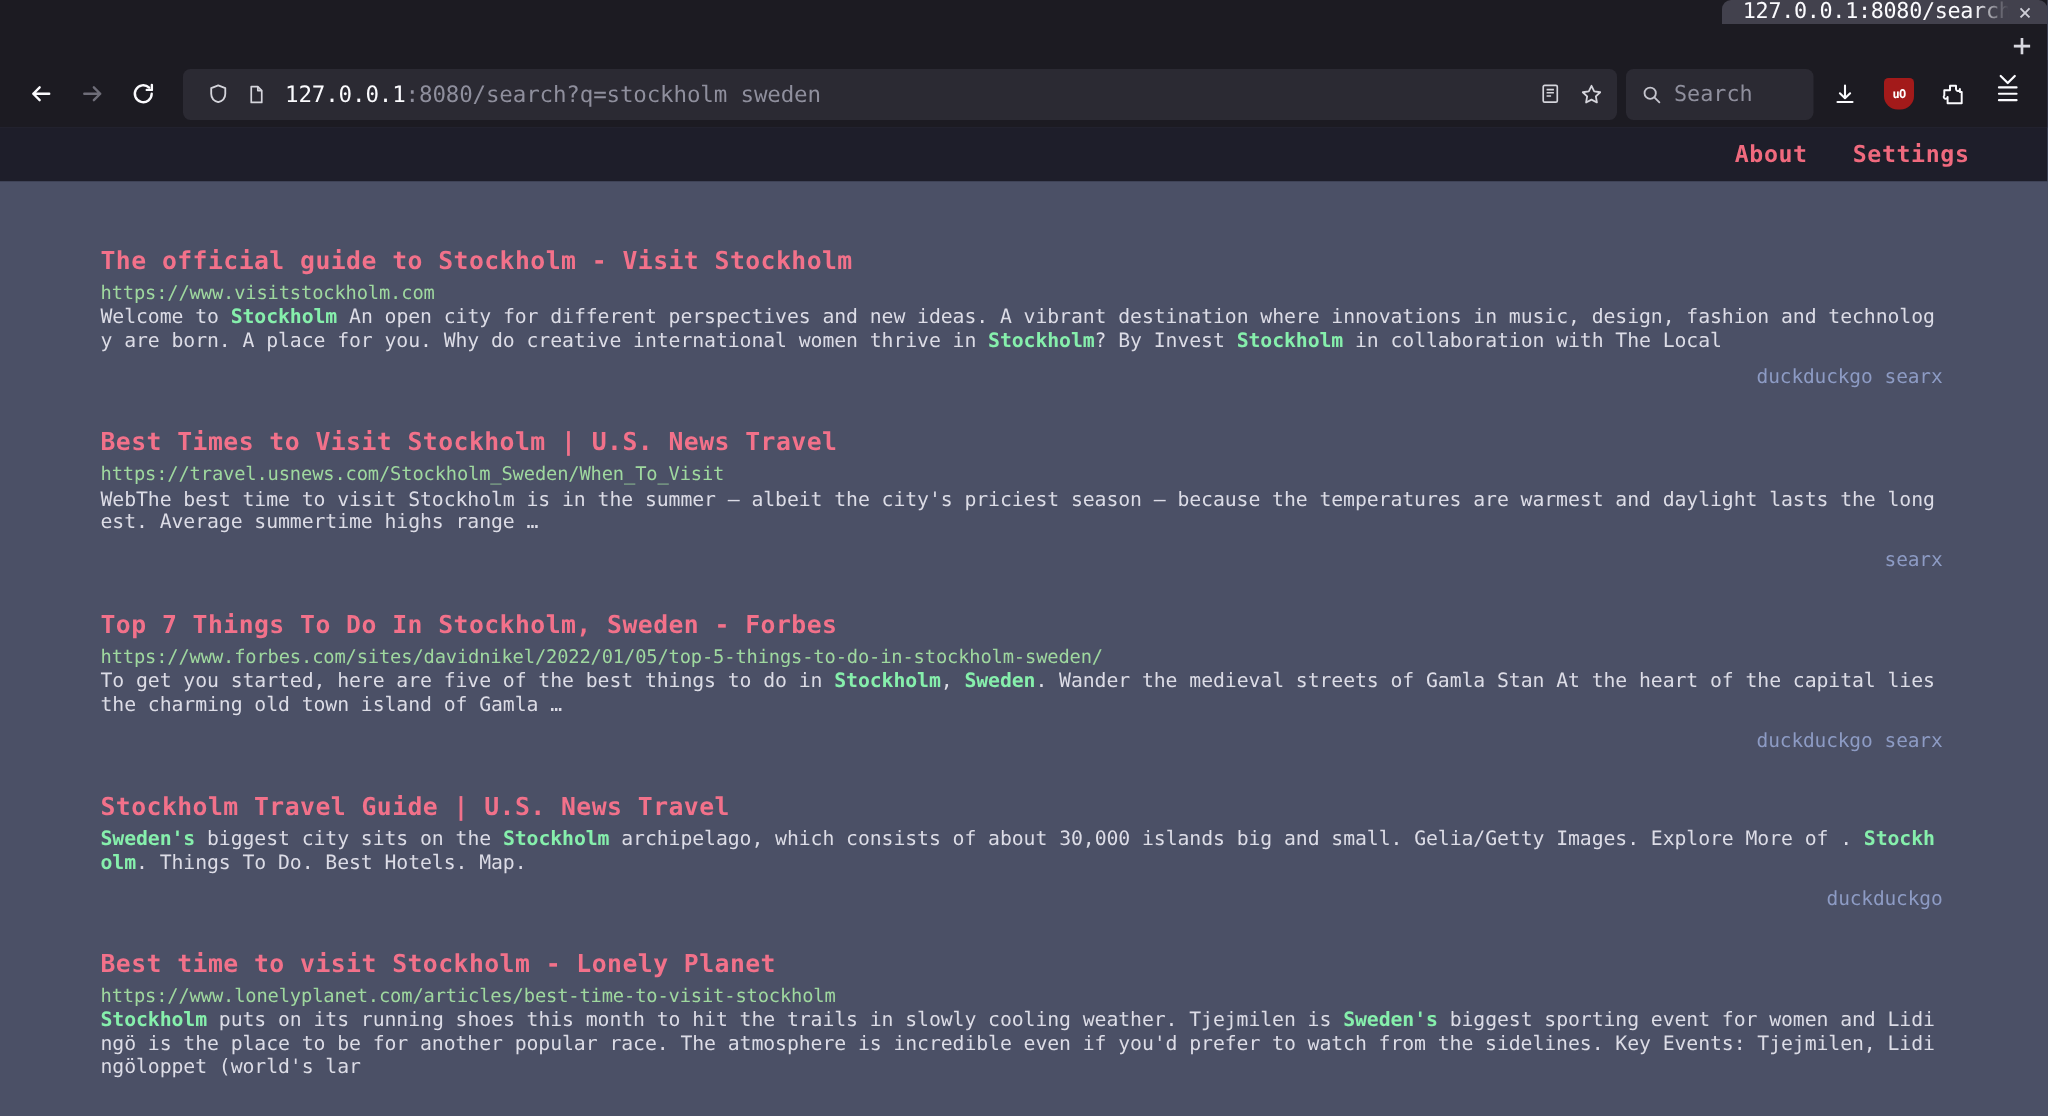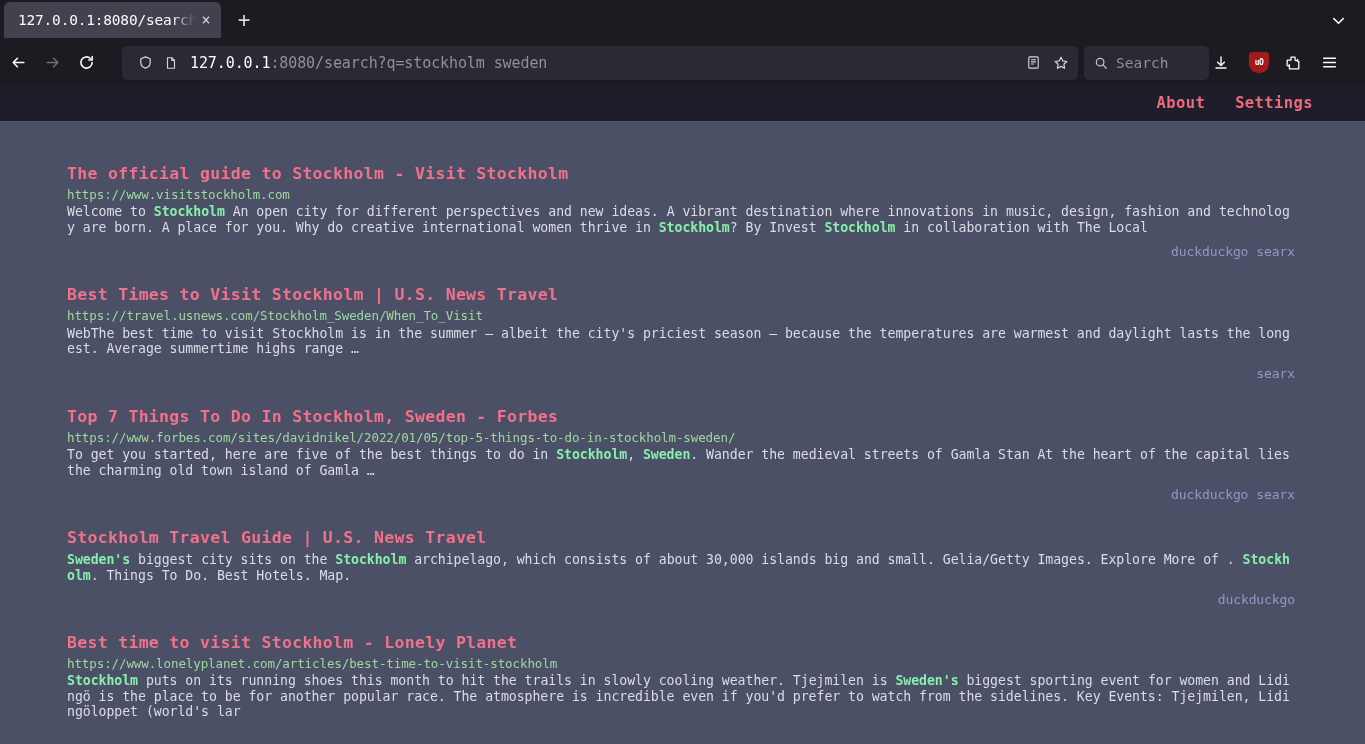--- a/index.html
+++ b/index.html
@@ -17,20 +17,21 @@
     background: #1c1b22;
     width: 100%;
   }
 
   .tabstrip {
     height: 40px;
     display: flex;
     align-items: flex-end;
     padding: 0 0 0 0;
     position: relative;
+    flex-direction: column;
   }
 
   .tab {
     display: flex;
     align-items: center;
     height: 36px;
     margin: 0 0 2px 4px;
     padding: 0 6px 0 14px;
     background: #42414d;
     border-radius: 6px 6px 0 0;
@@ -85,21 +86,21 @@
     height: 45px;
     display: flex;
     align-items: center;
     padding: 0 10px;
     gap: 0px;
     background: #1c1b22;
   }
 
   .nav-btn {
     width: 34px; height: 34px;
-    display: flex; align-items: center; justify-content: flex-start;
+    display: flex; align-items: center; justify-content: center;
     color: #fbfbfe;
     cursor: pointer;
     border-radius: 4px;
     flex: 0 0 auto;
   }
   .nav-btn.disabled { color: #6e6d78; }
   .nav-btn svg { display:block; }
 
   .urlbar-wrap {
     flex: 1;

